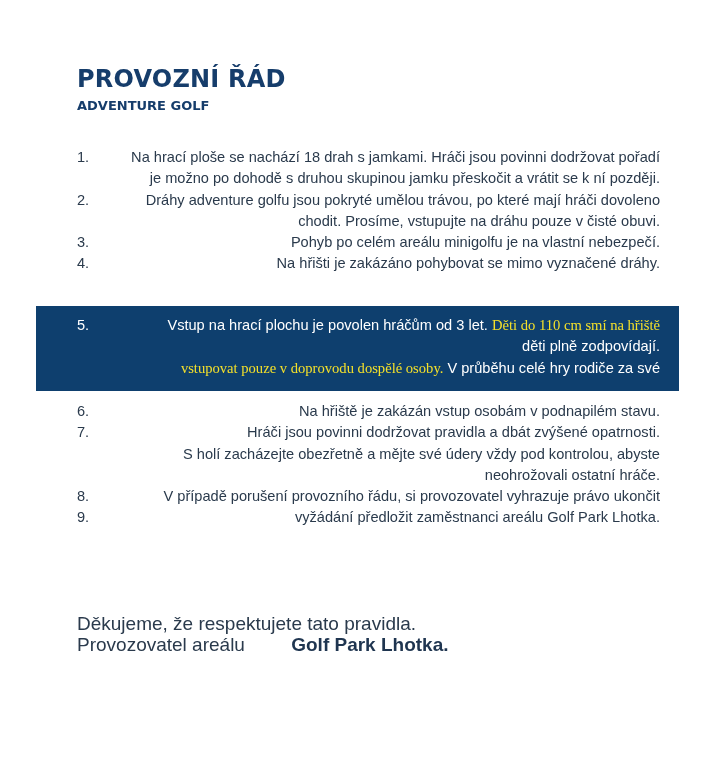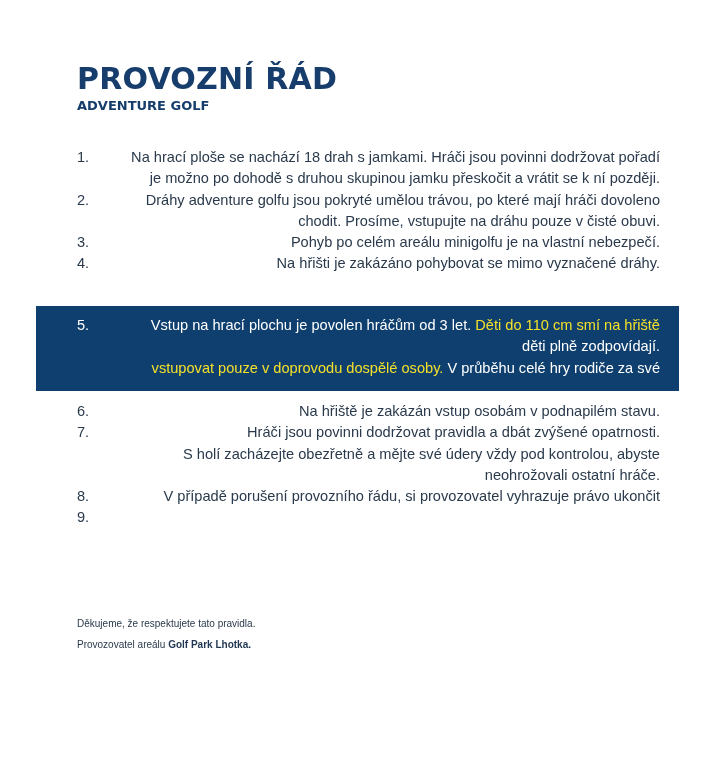--- a/index.html
+++ b/index.html
@@ -16,21 +16,21 @@
       color: #1f3550;
     }
     .header {
       position: absolute;
       left: 77px;
       top: 64px;
     }
     .title {
       font-family: "DejaVu Sans", sans-serif;
       font-weight: bold;
-      font-size: 30px;
+      font-size: 24px;
       letter-spacing: 0.2px;
       color: #163d6b;
       margin: 0;
       line-height: 30px;
     }
     .subtitle {
       font-family: "DejaVu Sans", sans-serif;
       font-weight: bold;
       font-size: 13px;
       color: #163d6b;
@@ -68,32 +68,32 @@
     .group-a { top: 147px; }
     .band {
       position: absolute;
       left: 36px;
       top: 306px;
       width: 643px;
       height: 85px;
       background: #0e3f6e;
     }
     .group-b { top: 315px; color: #ffffff; }
-    .group-b .hl { color: #f4e02a; }
+    .group-b .hl { color: #f4e02a; font-family: Liberation Serif, serif; }
     .group-c { top: 401px; }
     .footer {
       position: absolute;
       left: 77px;
       top: 613px;
-      font-size: 10px;
+      font-size: 19px;
       line-height: 21.3px;
       color: #2a3a4c;
     }
     .footer .line { display: block; white-space: nowrap; }
-    .footer strong { color: #1f3550; }
+    .footer strong { color: #1f3550; margin-left: 41px; }
   </style>
 </head>
 <body>
 
 <div class="header">
   <h1 class="title">PROVOZNÍ ŘÁD</h1>
   <h2 class="subtitle">ADVENTURE GOLF</h2>
 </div>
 
 <div class="rules group-a">
@@ -143,20 +143,21 @@
       <span class="line">Hráči jsou povinni dodržovat pravidla a dbát zvýšené opatrnosti.</span>
       <span class="line">S holí zacházejte obezřetně a mějte své údery vždy pod kontrolou, abyste</span>
       <span class="line">neohrožovali ostatní hráče.</span>
     </li>
     <li class="rule">
       <span class="num">8.</span>
       <span class="line">V případě porušení provozního řádu, si provozovatel vyhrazuje právo ukončit</span>
     </li>
     <li class="rule">
       <span class="num">9.</span>
+      <span class="line">vyžádání předložit zaměstnanci areálu Golf Park Lhotka.</span>
     </li>
   </ol>
 </div>
 
 <div class="footer">
   <span class="line">Děkujeme, že respektujete tato pravidla.</span>
   <span class="line"><span>Provozovatel areálu </span><strong>Golf Park Lhotka.</strong></span>
 </div>
 
 </body></html>

